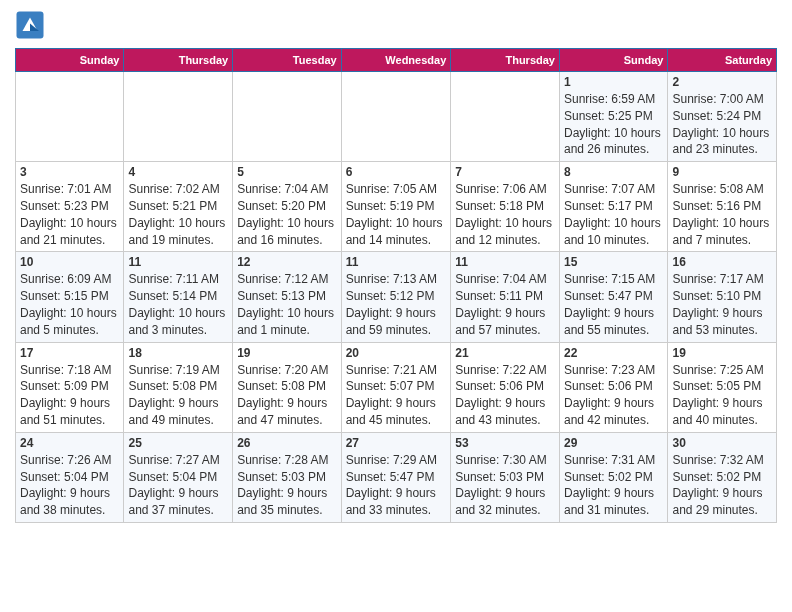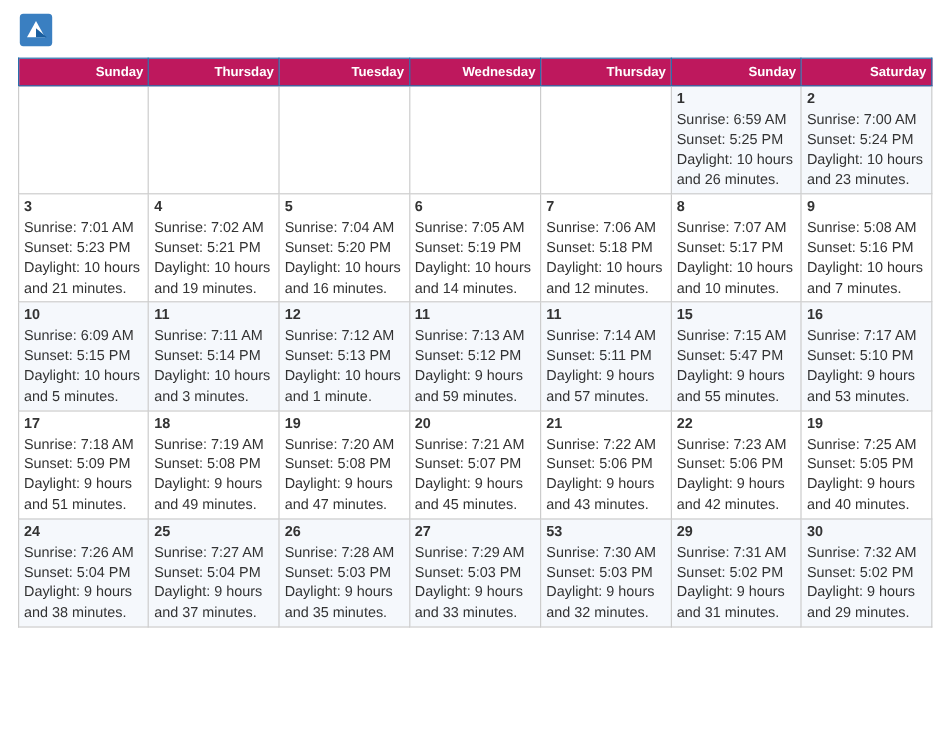--- a/index.html
+++ b/index.html
@@ -212,21 +212,21 @@
 Daylight: 10 hours and 1 minute.</div>
           </td>
           <td>
             <span class="day-num">11</span>
             <div class="day-info">Sunrise: 7:13 AM
 Sunset: 5:12 PM
 Daylight: 9 hours and 59 minutes.</div>
           </td>
           <td>
             <span class="day-num">11</span>
-            <div class="day-info">Sunrise: 7:14 AM
+            <div class="day-info">Sunrise: 7:04 AM
 Sunset: 5:11 PM
 Daylight: 9 hours and 57 minutes.</div>
           </td>
           <td>
             <span class="day-num">15</span>
             <div class="day-info">Sunrise: 7:15 AM
 Sunset: 5:47 PM
 Daylight: 9 hours and 55 minutes.</div>
           </td>
           <td>
@@ -295,21 +295,21 @@
           </td>
           <td>
             <span class="day-num">26</span>
             <div class="day-info">Sunrise: 7:28 AM
 Sunset: 5:03 PM
 Daylight: 9 hours and 35 minutes.</div>
           </td>
           <td>
             <span class="day-num">27</span>
             <div class="day-info">Sunrise: 7:29 AM
-Sunset: 5:03 PM
+Sunset: 5:47 PM
 Daylight: 9 hours and 33 minutes.</div>
           </td>
           <td>
             <span class="day-num">53</span>
             <div class="day-info">Sunrise: 7:30 AM
 Sunset: 5:03 PM
 Daylight: 9 hours and 32 minutes.</div>
           </td>
           <td>
             <span class="day-num">29</span>

